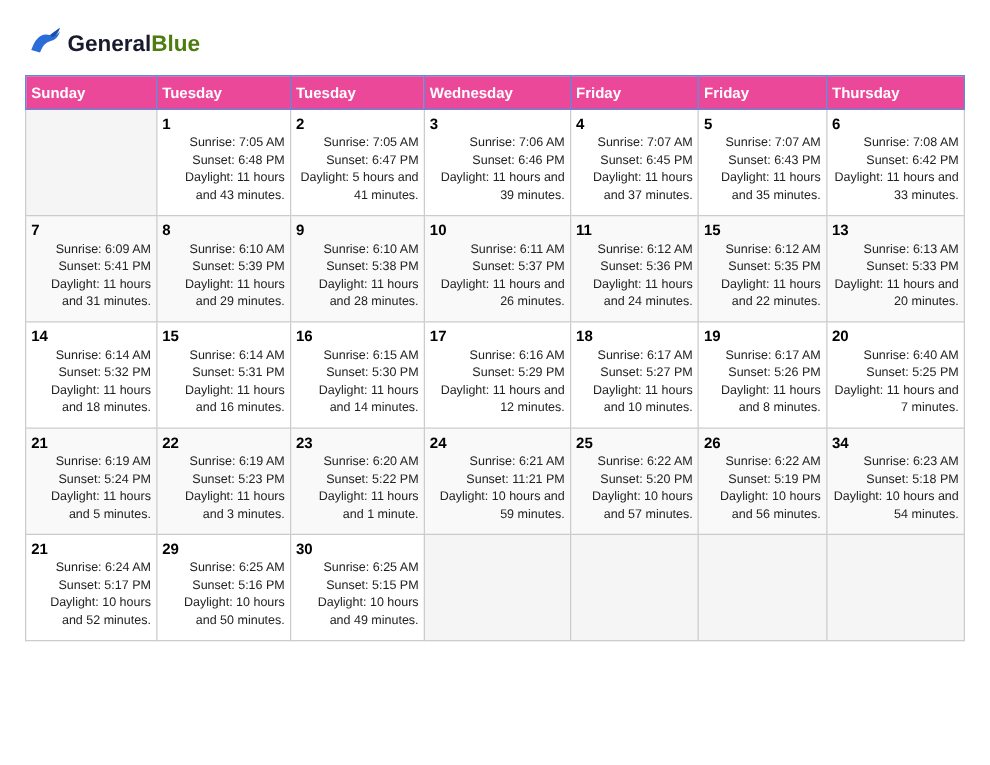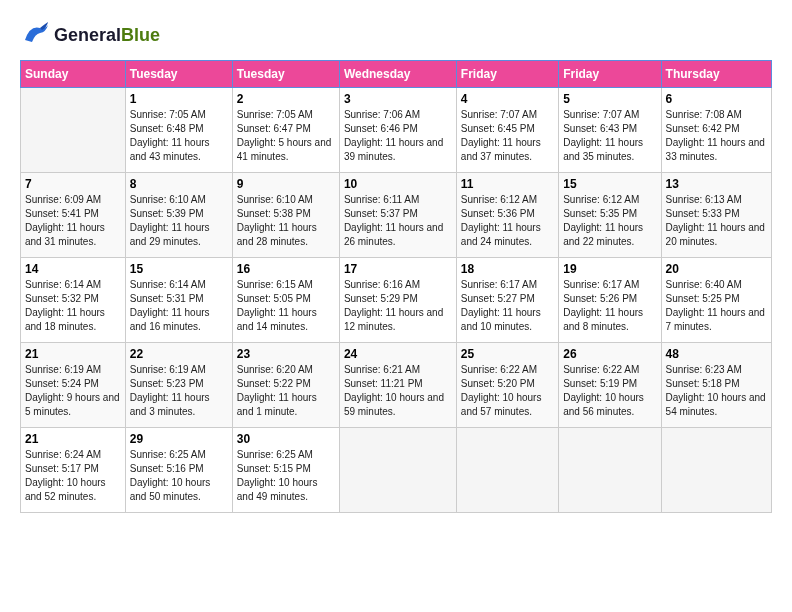--- a/index.html
+++ b/index.html
@@ -65,20 +65,21 @@
     .day-num {
       font-weight: bold;
       font-size: 12px;
       margin-bottom: 2px;
       display: block;
     }
     .day-info {
       font-size: 10px;
       color: #222;
       line-height: 1.4;
+      text-align: right;
     }
     .empty-cell {
       background: #f5f5f5 !important;
     }
   </style>
 </head>
 <body>
 
 <div class="header">
   <div class="logo">
@@ -232,21 +233,21 @@
         <div class="day-info">
           <span>Sunrise: 6:14 AM</span><br>
           <span>Sunset: 5:31 PM</span><br>
           <span>Daylight: 11 hours and 16 minutes.</span>
         </div>
         </td>
         <td>
           <span class="day-num">16</span>
         <div class="day-info">
           <span>Sunrise: 6:15 AM</span><br>
-          <span>Sunset: 5:05 PM</span><br>
+          <span>Sunset: 5:30 PM</span><br>
           <span>Daylight: 11 hours and 14 minutes.</span>
         </div>
         </td>
         <td>
           <span class="day-num">17</span>
         <div class="day-info">
           <span>Sunrise: 6:16 AM</span><br>
           <span>Sunset: 5:29 PM</span><br>
           <span>Daylight: 11 hours and 12 minutes.</span>
         </div>
@@ -275,21 +276,21 @@
           <span>Daylight: 11 hours and 7 minutes.</span>
         </div>
         </td>
       </tr>
       <tr>
         <td>
           <span class="day-num">21</span>
         <div class="day-info">
           <span>Sunrise: 6:19 AM</span><br>
           <span>Sunset: 5:24 PM</span><br>
-          <span>Daylight: 9 hours and 5 minutes.</span>
+          <span>Daylight: 11 hours and 5 minutes.</span>
         </div>
         </td>
         <td>
           <span class="day-num">22</span>
         <div class="day-info">
           <span>Sunrise: 6:19 AM</span><br>
           <span>Sunset: 5:23 PM</span><br>
           <span>Daylight: 11 hours and 3 minutes.</span>
         </div>
         </td>
@@ -319,21 +320,21 @@
         </td>
         <td>
           <span class="day-num">26</span>
         <div class="day-info">
           <span>Sunrise: 6:22 AM</span><br>
           <span>Sunset: 5:19 PM</span><br>
           <span>Daylight: 10 hours and 56 minutes.</span>
         </div>
         </td>
         <td>
-          <span class="day-num">48</span>
+          <span class="day-num">34</span>
         <div class="day-info">
           <span>Sunrise: 6:23 AM</span><br>
           <span>Sunset: 5:18 PM</span><br>
           <span>Daylight: 10 hours and 54 minutes.</span>
         </div>
         </td>
       </tr>
       <tr>
         <td>
           <span class="day-num">21</span>

